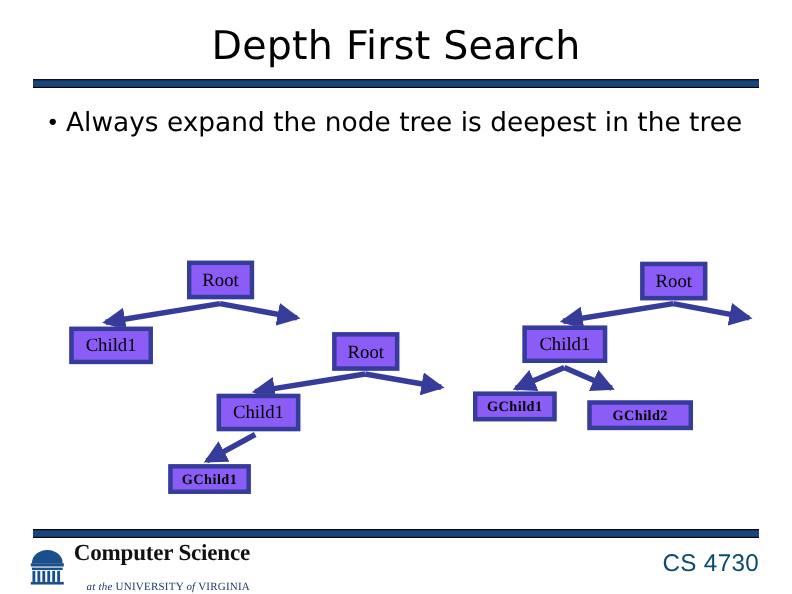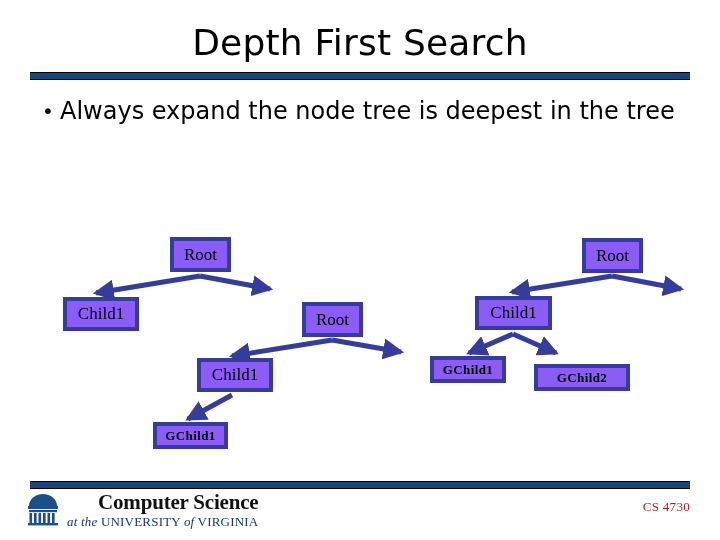--- a/index.html
+++ b/index.html
@@ -129,37 +129,37 @@
   }
   .logo-main {
     font-family: "Liberation Serif", serif;
     font-weight: bold;
     font-size: 21px;
     color: #111111;
     letter-spacing: -0.2px;
   }
   .logo-sub {
     font-family: "Liberation Serif", serif;
-    font-size: 13px;
+    font-size: 10px;
     color: #1b3a6b;
     letter-spacing: 0.2px;
-    margin-top: 2px;
+    margin-top: 16px;
     text-transform: uppercase;
   }
   .logo-sub em {
     font-style: italic;
     text-transform: lowercase;
   }
   .course-code {
     position: absolute;
     right: 30px;
     top: 499px;
-    font-family: Liberation Serif, serif;
-    font-size: 13px;
-    color: #b91c1c;
+    font-family: Liberation Sans, sans-serif;
+    font-size: 22px;
+    color: #0c4a6e;
     letter-spacing: 0.3px;
   }
 </style>
 </head>
 <body>
 
 <div class="slide">
 
   <div class="slide-title">Depth First Search</div>
 

